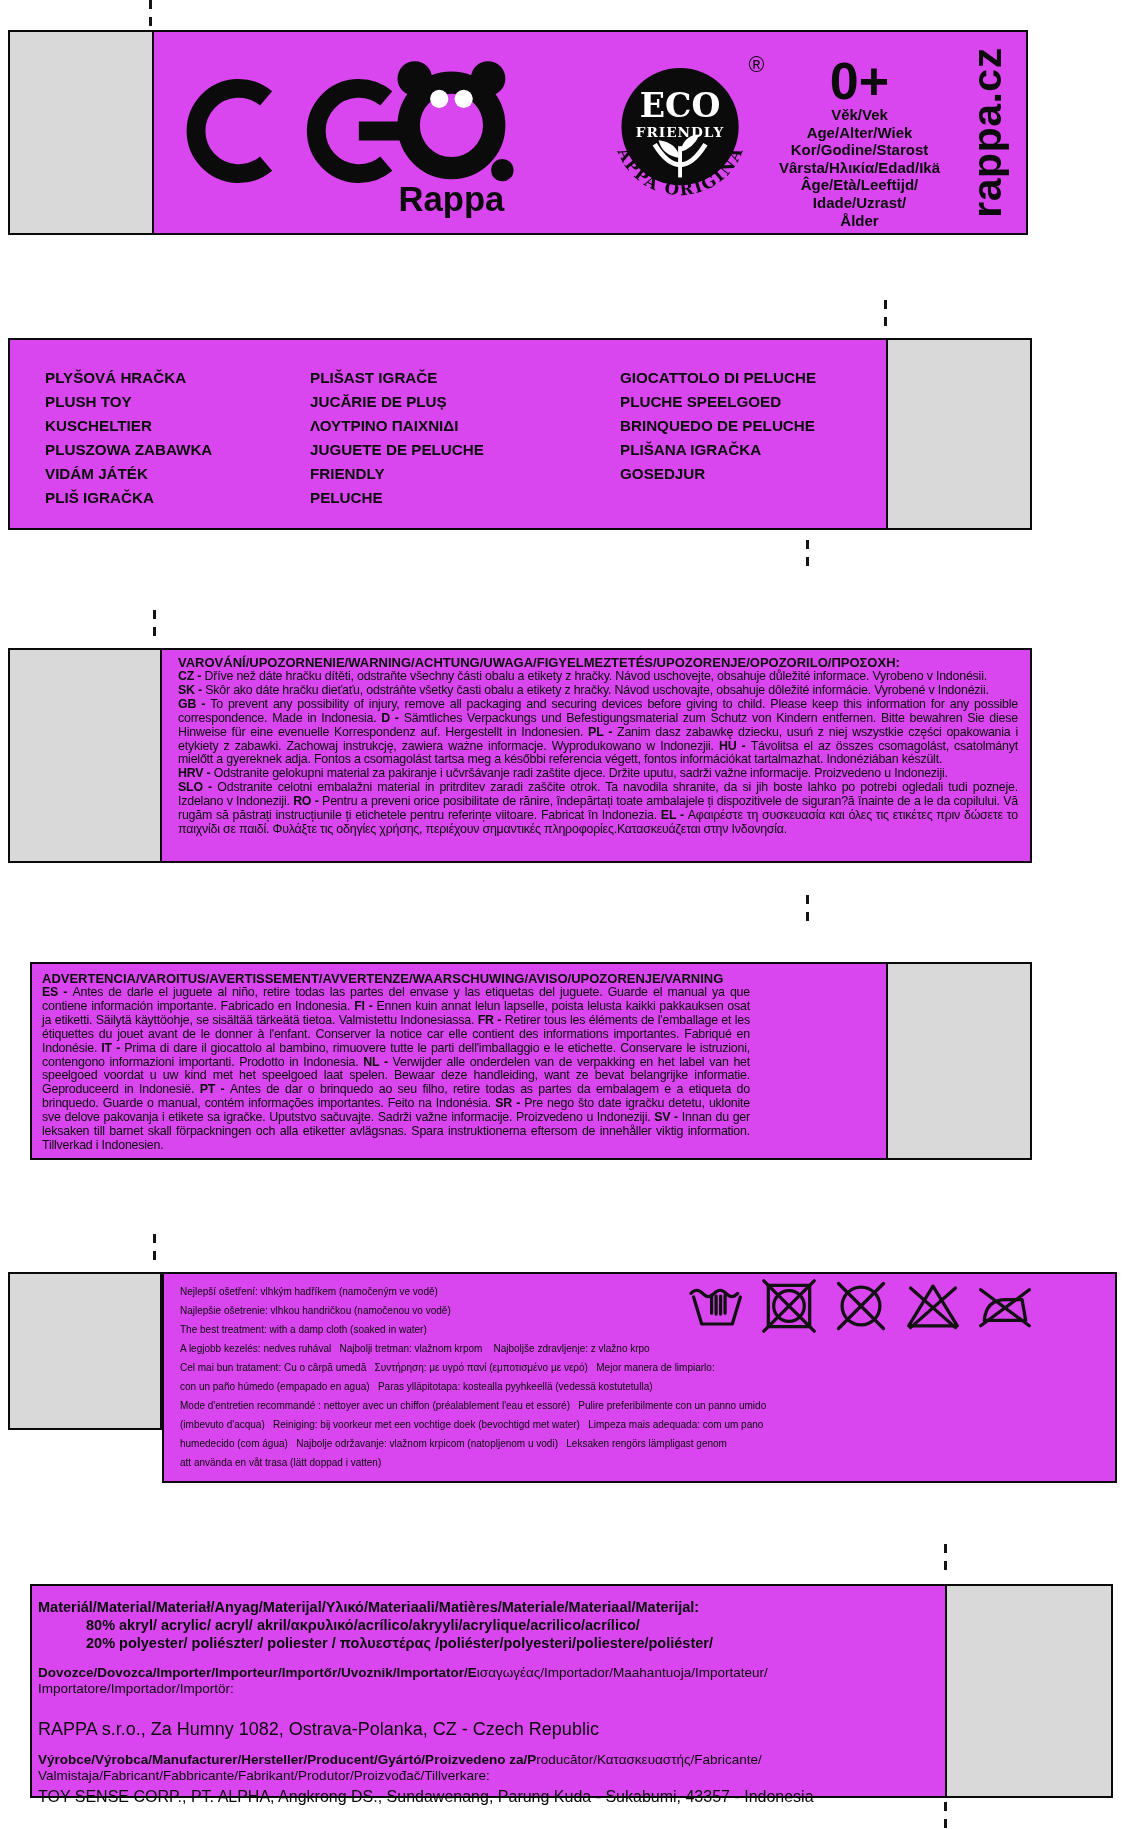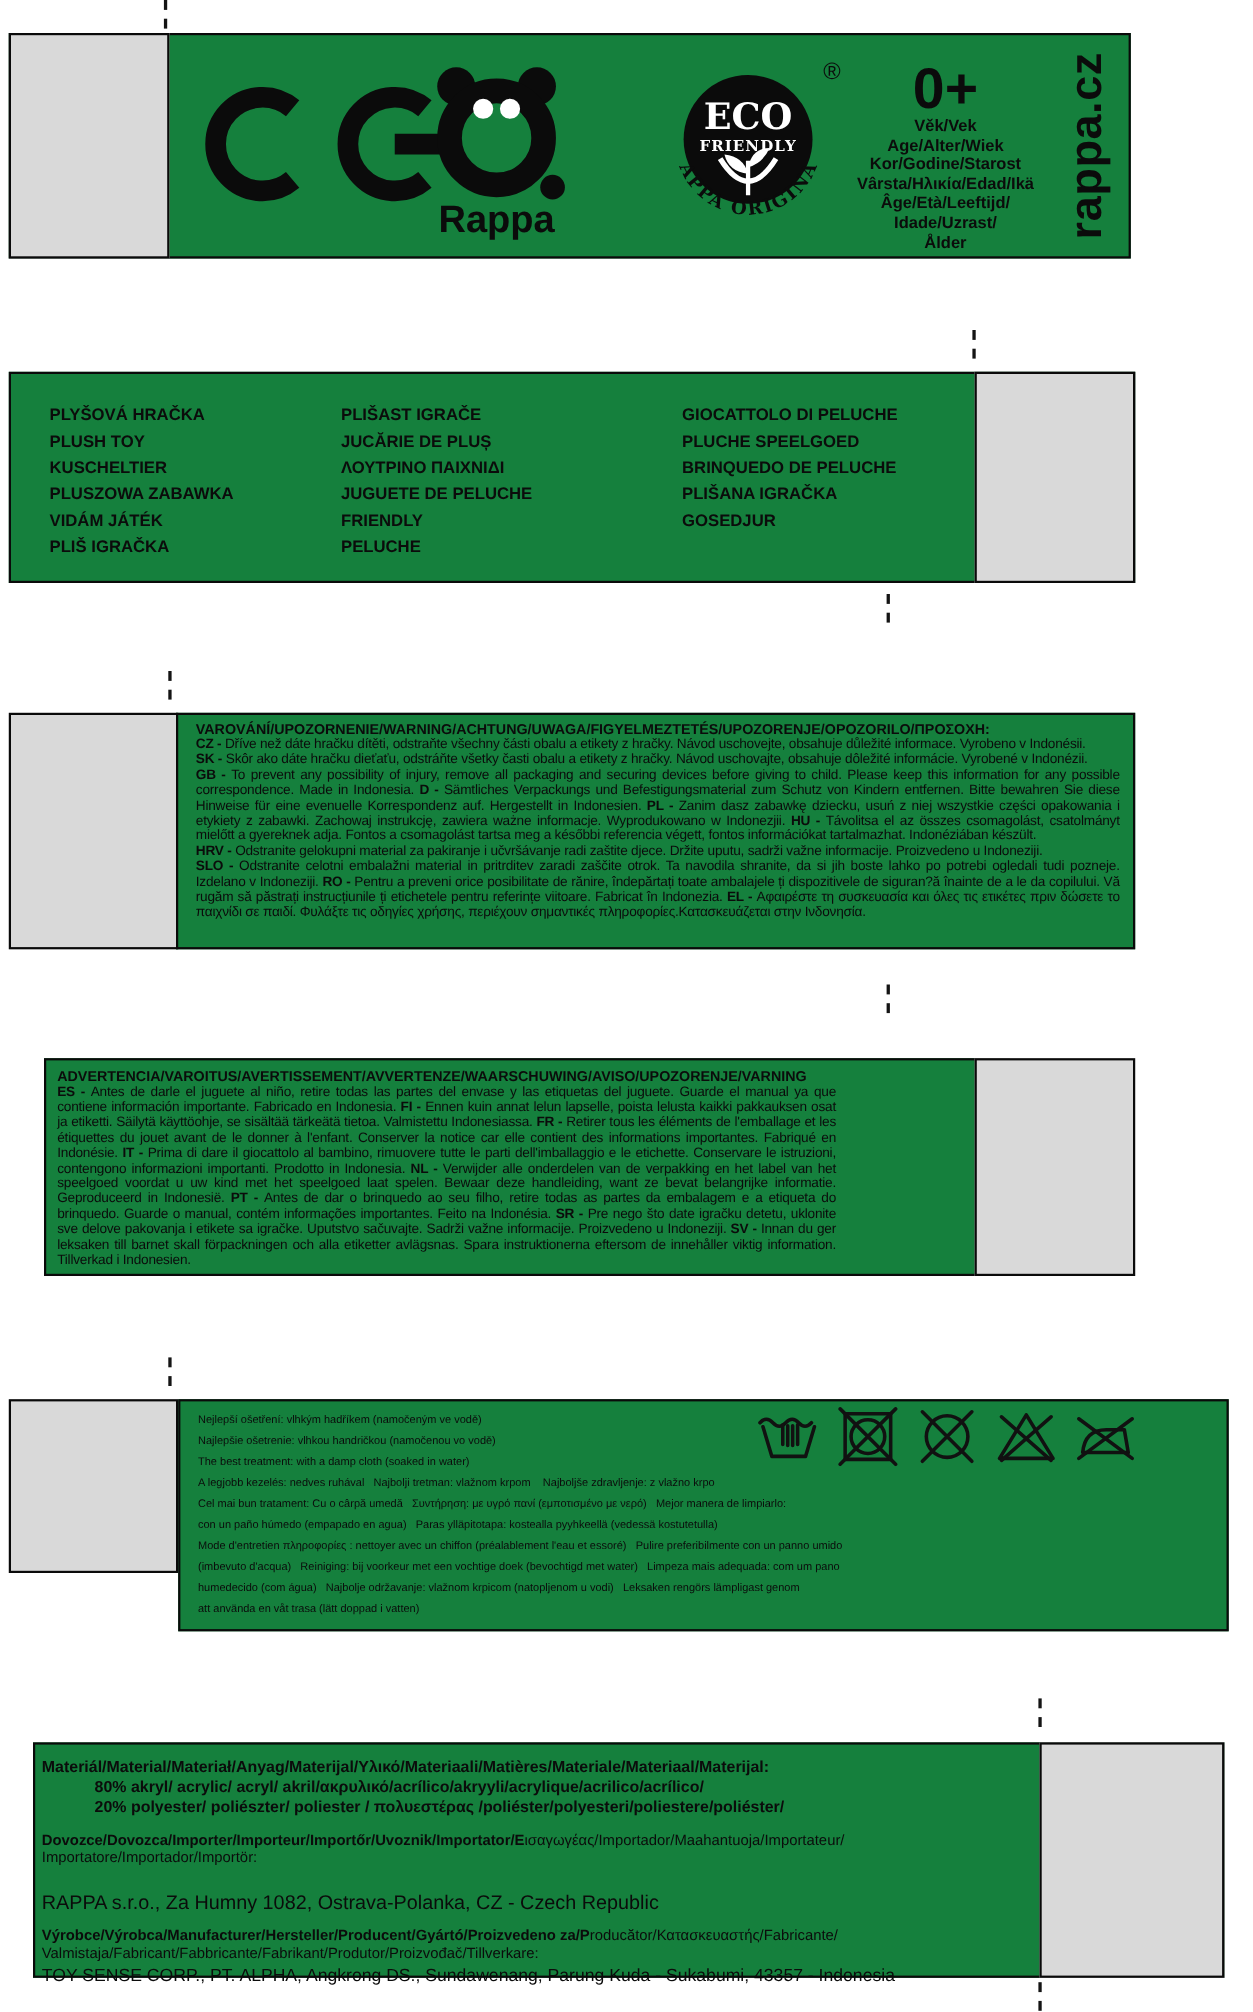--- a/index.html
+++ b/index.html
@@ -1,18 +1,18 @@
 <!DOCTYPE html>
 <html><head>
 <meta charset="utf-8">
 <style>
   html,body{margin:0;padding:0;background:#fff;}
   .page{position:relative;width:1139px;height:1829px;background:#ffffff;
         font-family:"Liberation Sans",sans-serif;color:#0b0b0b;overflow:hidden;}
-  .box{position:absolute;border:2.5px solid #0a0a0a;background:#15803d;box-sizing:border-box;}
+  .box{position:absolute;border:2.5px solid #0a0a0a;background:#d946ef;box-sizing:border-box;}
   .gray{position:absolute;background:#d9d9d9;border:2.5px solid #0a0a0a;box-sizing:border-box;}
   .cut{position:absolute;width:3px;}
   .cut i{display:block;width:3px;height:9px;background:#141414;margin-bottom:8px;}
 
   
   .boxA{left:8px;top:30px;width:1020px;height:205px;}
   .grayA{left:8px;top:30px;width:146px;height:205px;}
   .ce-wrap{position:absolute;left:186px;top:78px;width:238px;height:106px;}
   .bear-wrap{position:absolute;left:386px;top:50px;width:138px;height:168px;}
   .eco-wrap{position:absolute;left:600px;top:48px;width:166px;height:172px;}
@@ -28,21 +28,21 @@
   .boxB{left:8px;top:338px;width:1024px;height:192px;}
   .grayB{left:886px;top:338px;width:146px;height:192px;}
   .pcol{position:absolute;top:366px;}
   .pcol div{font-size:15.2px;line-height:24px;font-weight:bold;white-space:nowrap;}
   .pc1{left:45px;} .pc2{left:310px;} .pc3{left:620px;}
 
   
   .grayC{left:8px;top:648px;width:154px;height:215px;}
   .boxC{left:160px;top:648px;width:872px;height:215px;padding:5px 12px 4px 16px;overflow:hidden;}
   .grayD{left:886px;top:962px;width:146px;height:198px;}
-  .boxD{left:40px;top:962px;width:878px;height:198px;padding:7px 156px 4px 10px;overflow:hidden;}
+  .boxD{left:30px;top:962px;width:878px;height:198px;padding:7px 156px 4px 10px;overflow:hidden;}
   .w-head{font-size:13px;line-height:15px;font-weight:bold;white-space:nowrap;}
   .w-body p{margin:0;font-size:12.4px;line-height:13.9px;letter-spacing:-0.2px;text-align:justify;}
 
   
   .grayE{left:8px;top:1272px;width:154px;height:158px;}
   .boxE{left:162px;top:1272px;width:955px;height:211px;padding:8px 8px 0 16px;overflow:hidden;}
   .care-lines div{font-size:10px;line-height:19px;white-space:pre;}
   .care-icons{position:absolute;left:688px;top:1279px;display:flex;gap:14px;}
   .care-icons svg{display:block;}
 
@@ -206,21 +206,21 @@
 
   <div class="gray grayE"></div>
   <div class="box boxE">
     <div class="care-lines">
         <div>Nejlepší ošetření: vlhkým hadříkem (namočeným ve vodě)</div>
         <div>Najlepšie ošetrenie: vlhkou handričkou (namočenou vo vodě)</div>
         <div>The best treatment: with a damp cloth (soaked in water)</div>
         <div>A legjobb kezelés: nedves ruhával   Najbolji tretman: vlažnom krpom    Najboljše zdravljenje: z vlažno krpo</div>
         <div>Cel mai bun tratament: Cu o cârpă umedă   Συντήρηση: με υγρό πανί (εμποτισμένο με νερό)   Mejor manera de limpiarlo:</div>
         <div>con un paño húmedo (empapado en agua)   Paras ylläpitotapa: kostealla pyyhkeellä (vedessä kostutetulla)</div>
-        <div>Mode d'entretien πληροφορίες : nettoyer avec un chiffon (préalablement l'eau et essoré)   Pulire preferibilmente con un panno umido</div>
+        <div>Mode d'entretien recommandé : nettoyer avec un chiffon (préalablement l'eau et essoré)   Pulire preferibilmente con un panno umido</div>
         <div>(imbevuto d'acqua)   Reiniging: bij voorkeur met een vochtige doek (bevochtigd met water)   Limpeza mais adequada: com um pano</div>
         <div>humedecido (com água)   Najbolje održavanje: vlažnom krpicom (natopljenom u vodi)   Leksaken rengörs lämpligast genom</div>
         <div>att använda en våt trasa (lätt doppad i vatten)</div>
       </div>
   </div>
   <div class="care-icons">
     <svg width="58" height="54" viewBox="0 0 64 60">
       <path class="stroke" d="M3 16 q6.5 -7 13 0 t13 0 t13 0 t13 0"></path>
       <path class="stroke" d="M6 20 L15 50 L49 50 L58 20"></path>
       <path class="stroke" d="M26 18 V38 M31 19 V39 M36 19 V39 M41 18 V38"></path>

